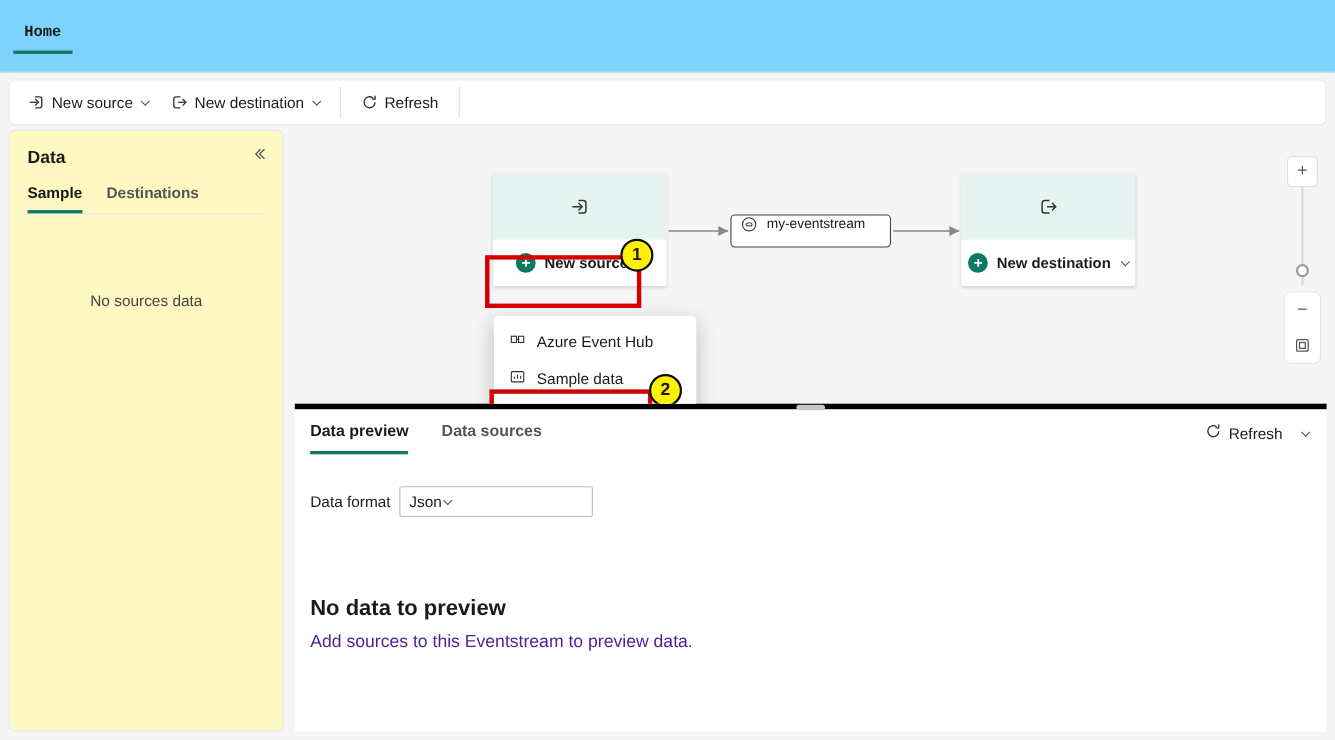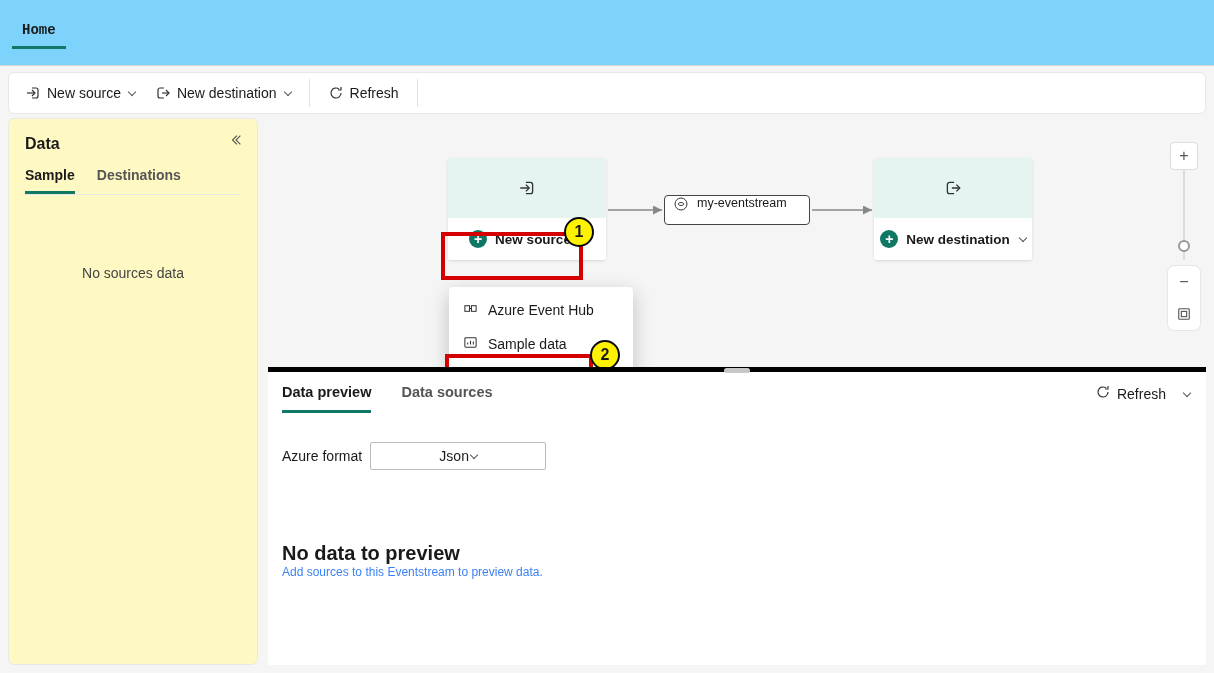--- a/index.html
+++ b/index.html
@@ -230,31 +230,31 @@
     display: flex;
     align-items: center;
     gap: 8px;
     font-size: 14px;
   }
   .select-box {
     border: 1px solid #bbb;
     border-radius: 2px;
     width: 176px;
     height: 28px;
-    display:flex; align-items:center; justify-content:center;
+    display:flex; align-items:center; justify-content:flex-start;
     padding: 0 8px;
     cursor:pointer;
     background:#fff;
   }
   .nodata {
     text-align: left;
     margin-top: 72px;
   }
   .nodata h3 { font-size: 20px; font-weight: 600; }
-  .nodata p { font-size: 12px; color: #3b82f6; }
+  .nodata p { margin-top: 10px; font-size: 16px; color: #4c1d95; }
   
   .zoom-ctrl {
     position: absolute;
     right: 6px;
     top: 60px;
     display:flex; flex-direction:column; align-items:center;
     gap: 0;
   }
   .zbtn {
     width: 28px; height: 28px;
@@ -447,21 +447,21 @@
             <svg width="16" height="16" viewBox="0 0 16 16" fill="none" stroke="#333" stroke-width="1.2">
                 <path d="M13 8a5 5 0 1 1-2-4"></path>
                 <path d="M13 2v3h-3"></path>
               </svg>
           </span>
           <span>Refresh</span>
         </div>
         <span class="chevron-down"></span>
       </div>
       <div class="data-format">
-        <span>Azure format</span>
+        <span>Data format</span>
         <div class="select-box">
           <span>Json</span>
           <span class="chevron-down"></span>
         </div>
       </div>
       <div class="nodata">
         <h3>No data to preview</h3>
         <p>Add sources to this Eventstream to preview data.</p>
       </div>
     </div>

